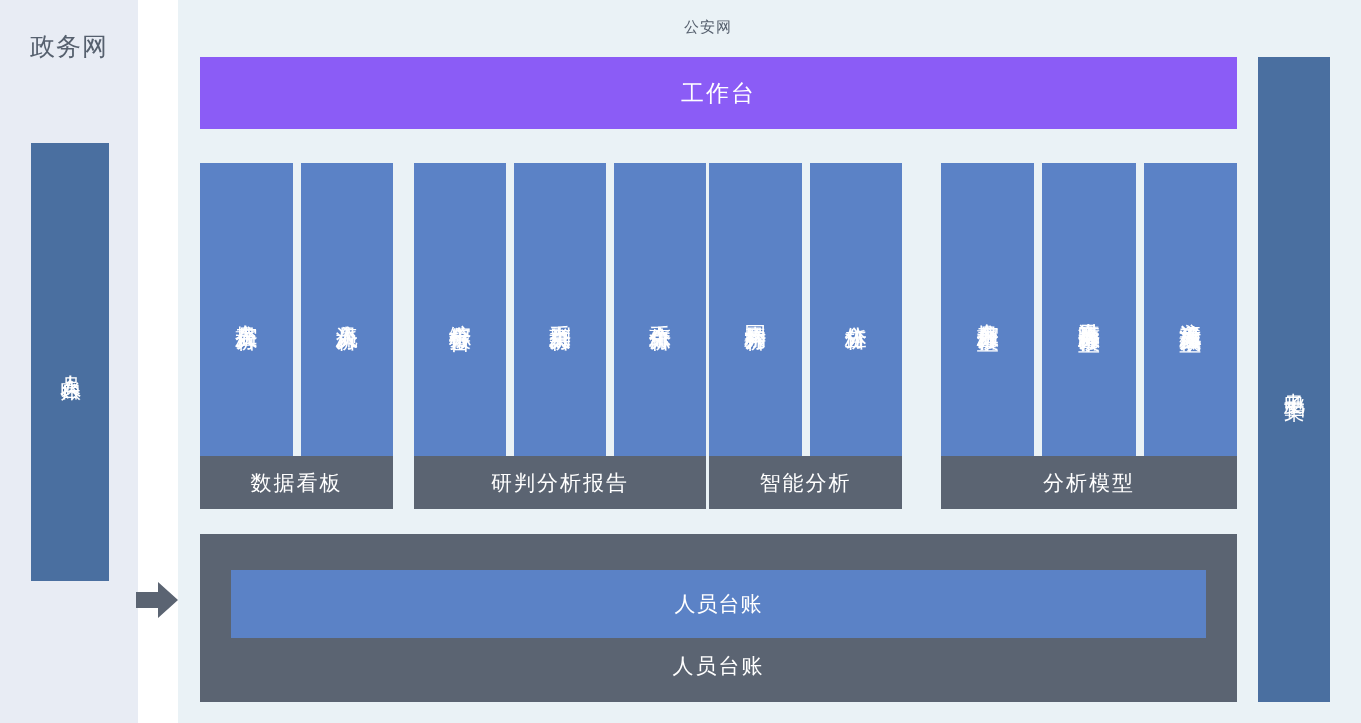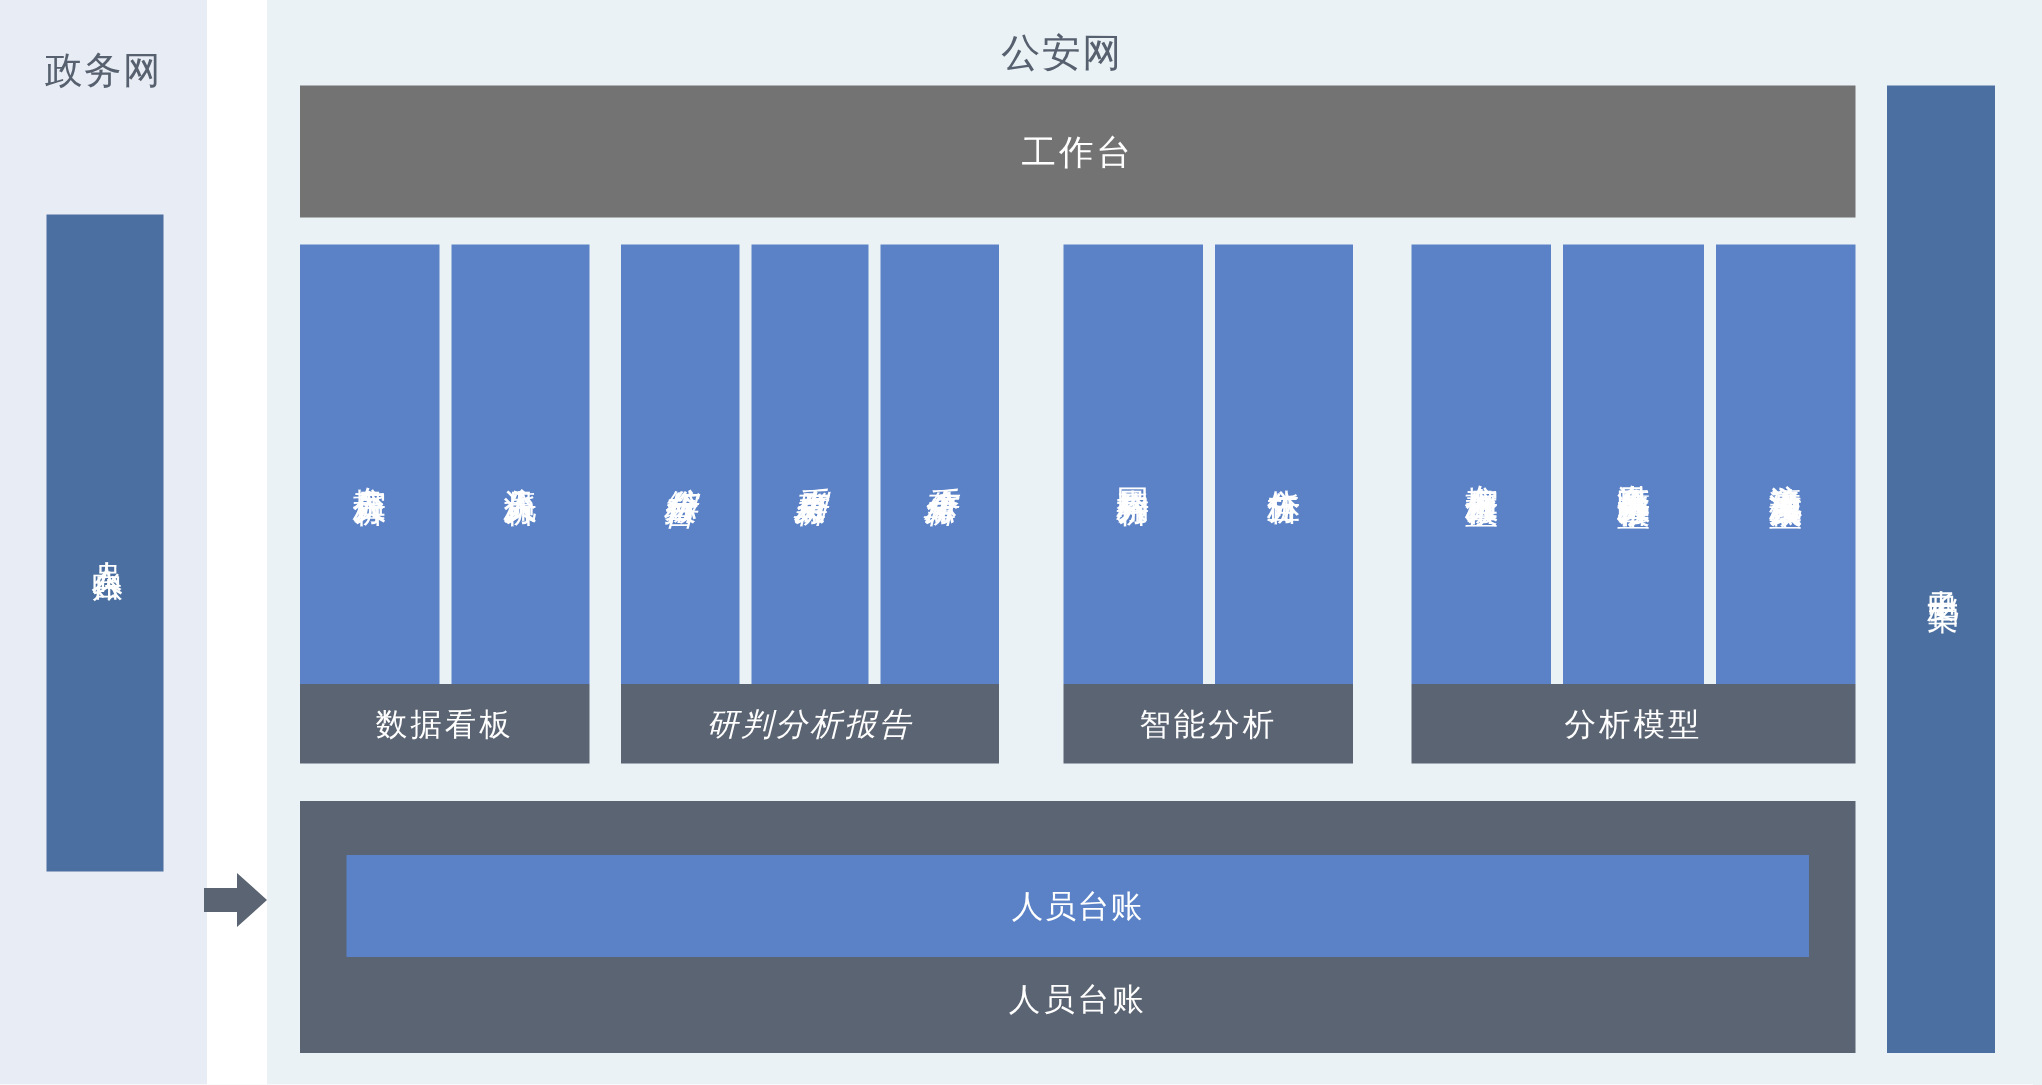--- a/index.html
+++ b/index.html
@@ -66,31 +66,31 @@
     position: absolute;
     left: 178px; top: 0;
     width: 1183px; height: 723px;
     background: #eaf2f6;
   }
   .right-zone-title {
     position: absolute;
     left: 0; top: 18px;
     width: 1060px;
     text-align: center;
-    font-size: 26px;
+    font-size: 15px;
     color: #56606e;
     letter-spacing: 1px;
   }
 
   
   .workbench {
     position: absolute;
     left: 22px; top: 57px;
-    width: 1037px; height: 88px;
-    background: #737373;
+    width: 1037px; height: 72px;
+    background: #8b5cf6;
     display: flex;
     align-items: center;
     justify-content: center;
     color: #ffffff;
     font-size: 23px;
     letter-spacing: 2px;
   }
 
   
   .groups {
@@ -214,21 +214,21 @@
           </div>
           <div class="col">
             <span class="vtext">流入人员分析</span>
           </div>
         </div>
         <div class="group-label">
           <span>数据看板</span>
         </div>
       </div>
 
-      <div class="group" style="left:214px; width:252px;font-style:italic;">
+      <div class="group" style="left:214px; width:292px;">
         <div class="group-cols">
           <div class="col">
             <span class="vtext">综合分析报告</span>
           </div>
           <div class="col">
             <span class="vtext">重点类别分析</span>
           </div>
           <div class="col">
             <span class="vtext">重点个体分析</span>
           </div>

